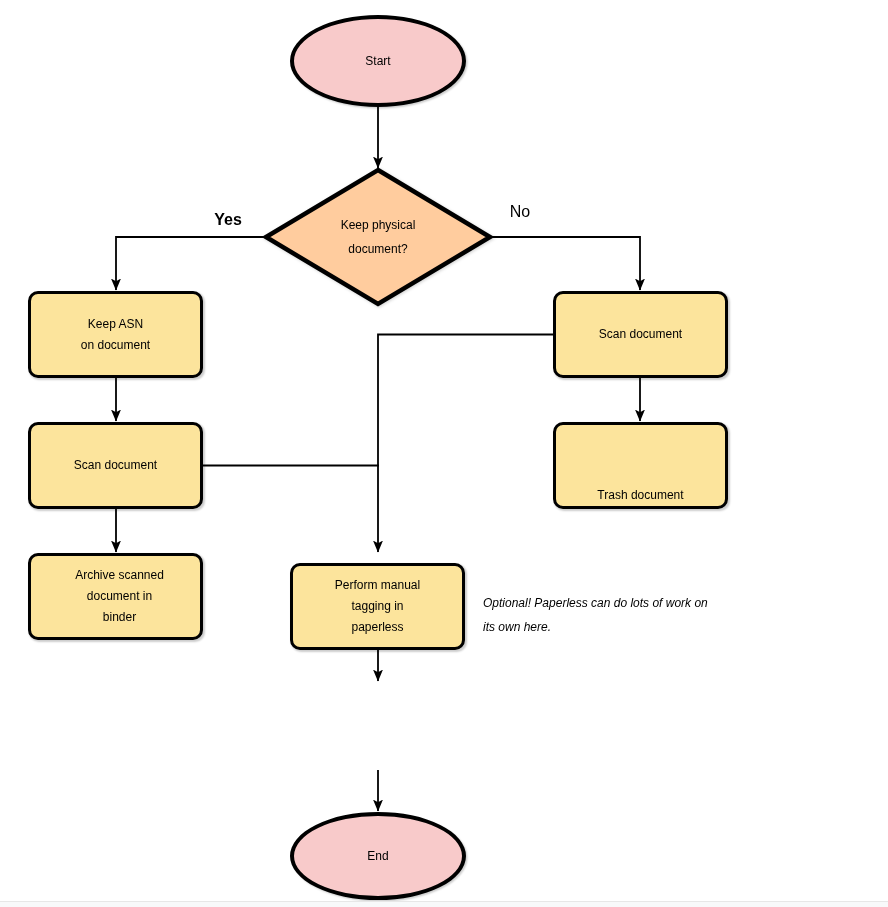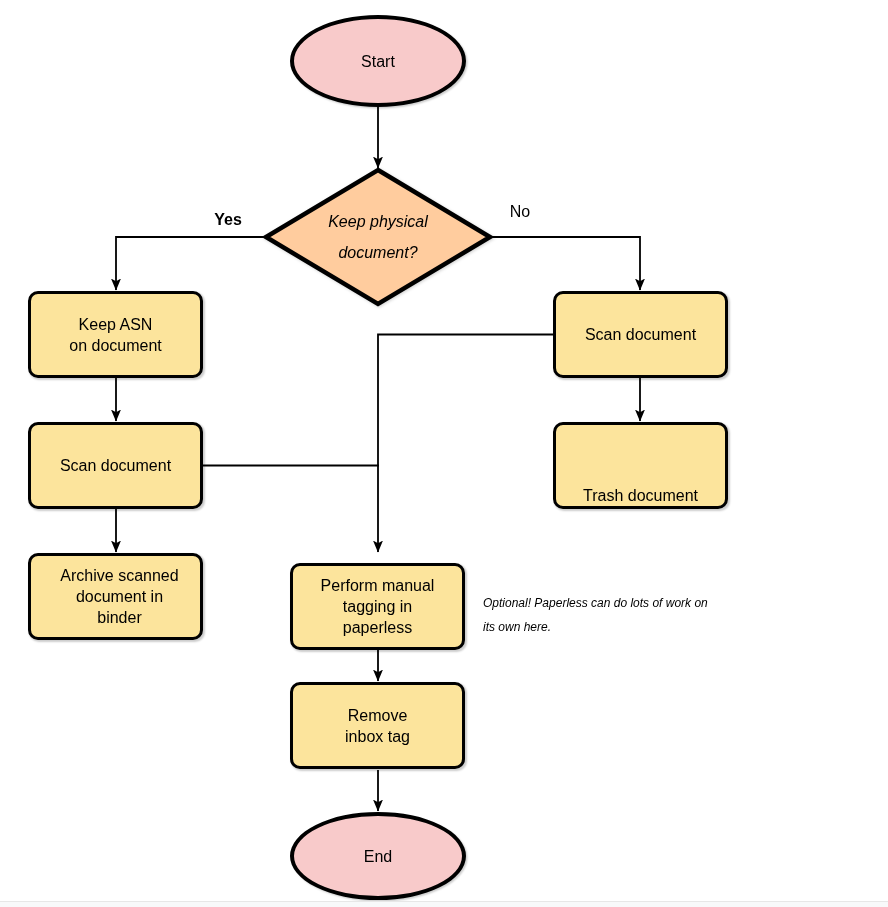--- a/index.html
+++ b/index.html
@@ -28,21 +28,21 @@
     stroke-width: 4.5;
     stroke-linejoin: miter;
     filter: drop-shadow(1.5px 1.5px 1.5px rgba(0,0,0,0.18));
   }
   .node {
     position: absolute;
     display: flex;
     align-items: center;
     justify-content: center;
     text-align: center;
-    font-size: 16px;
+    font-size: 12px;
     line-height: 21px;
     color: #000000;
     white-space: pre-line;
   }
   .process {
     width: 175px;
     height: 87px;
     background: #fce49c;
     border: 3px solid #000000;
     border-radius: 10px;
@@ -59,24 +59,23 @@
   .decision-label {
     position: absolute;
     left: 283px;
     top: 205px;
     width: 190px;
     height: 64px;
     display: flex;
     align-items: center;
     justify-content: center;
     text-align: center;
-    font-size: 16px;
-    line-height: 31px;
+    font-size: 12px;
+    line-height: 24px;
     white-space: pre-line;
-    font-style: italic;
   }
   .edge-label {
     position: absolute;
     width: 50px;
     text-align: center;
     font-size: 16px;
     color: #000000;
   }
   #label-yes { left: 203px; top: 211px; font-weight: bold; }
   #label-no  { left: 495px; top: 203px; }
@@ -173,24 +172,20 @@
   <div class="node process" id="node-trash">
     <span>Trash document</span>
   </div>
 
   <div class="node process" id="node-tagging">
     <span>Perform manual
 tagging in
 paperless</span>
   </div>
 
-  <div class="node process" id="node-remove-inbox">
-    <span>Remove
-inbox tag</span>
-  </div>
 
   <div class="node terminator" id="node-end">
     <span>End</span>
   </div>
 
   <div class="note">Optional! Paperless can do lots of work on
 its own here.</div>
 
   <div class="bottom-rule"></div>
   <div class="bottom-strip"></div>

